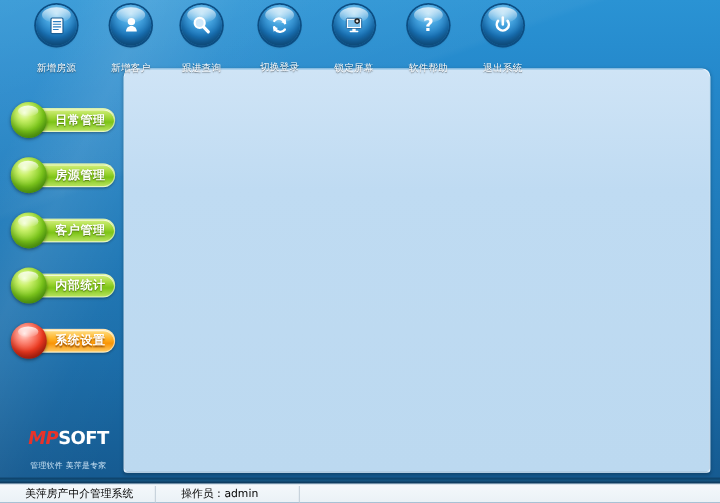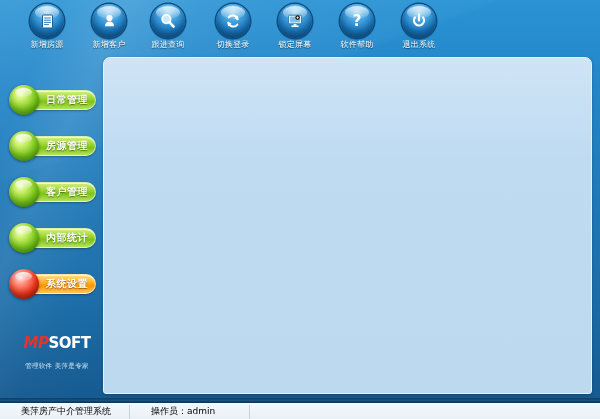--- a/index.html
+++ b/index.html
@@ -37,21 +37,21 @@
     box-shadow:0 0 0 1.5px #0c4d82, 0 1px 2px rgba(0,0,0,0.45), inset 0 -5px 7px rgba(0,0,0,0.25);
     position:relative;overflow:hidden;
     display:flex;align-items:center;justify-content:center;
   }
   .tbicon:after{
     content:"";position:absolute;left:5px;top:2px;width:24px;height:13px;border-radius:50%;
     background:linear-gradient(to bottom, rgba(255,255,255,0.75), rgba(255,255,255,0.05));
   }
   .tbicon svg{position:relative;z-index:2;display:block;}
   .tblabel{
-    margin-top:2px;font-size:8px;line-height:10px;color:#ffffff;
+    margin-top:14px;font-size:8px;line-height:10px;color:#ffffff;
     text-shadow:0 1px 1px rgba(0,0,0,0.55);
     letter-spacing:0.2px;white-space:nowrap;
   }
 
   
   .panel{
     position:absolute;left:103px;top:57px;width:487px;height:335px;
     background:linear-gradient(to bottom,#cfe4f6 0%, #bfdbf2 30%, #bcd9f0 100%);
     border-radius:7px 7px 3px 3px;
     border:1px solid #e8f2fb;
@@ -115,21 +115,21 @@
   .sbball.red{
     background:radial-gradient(circle at 38% 30%, #ffe4e0 0%, #ff9a8c 20%, #ee3a20 55%, #8c0f03 100%);
     box-shadow:0 1px 3px rgba(0,0,0,0.45), inset 0 -4px 6px rgba(60,0,0,0.3);
   }
   .sbball:after{
     content:"";position:absolute;left:6px;top:3px;width:17px;height:9px;border-radius:50%;
     background:linear-gradient(to bottom, rgba(255,255,255,0.85), rgba(255,255,255,0.05));
   }
 
   
-  .logo{position:absolute;left:16px;top:336px;width:82px;text-align:center;z-index:3;}
+  .logo{position:absolute;left:16px;top:358px;width:82px;text-align:center;z-index:3;}
   .logo-main{font-size:15px;font-weight:bold;letter-spacing:-0.5px;line-height:15px;}
   .logo-mp{color:#e8332a;font-style:italic;}
   .logo-soft{color:#ffffff;}
   .logo-tag{font-size:6.5px;color:#cfe6f7;margin-top:11px;letter-spacing:0.3px;white-space:nowrap;}
 
   
   .statusband{
     position:absolute;left:0;top:398px;width:600px;height:5px;
     background:linear-gradient(to bottom,#0d3f66 0%,#14537f 50%,#0a2f4f 100%);
     z-index:5;

